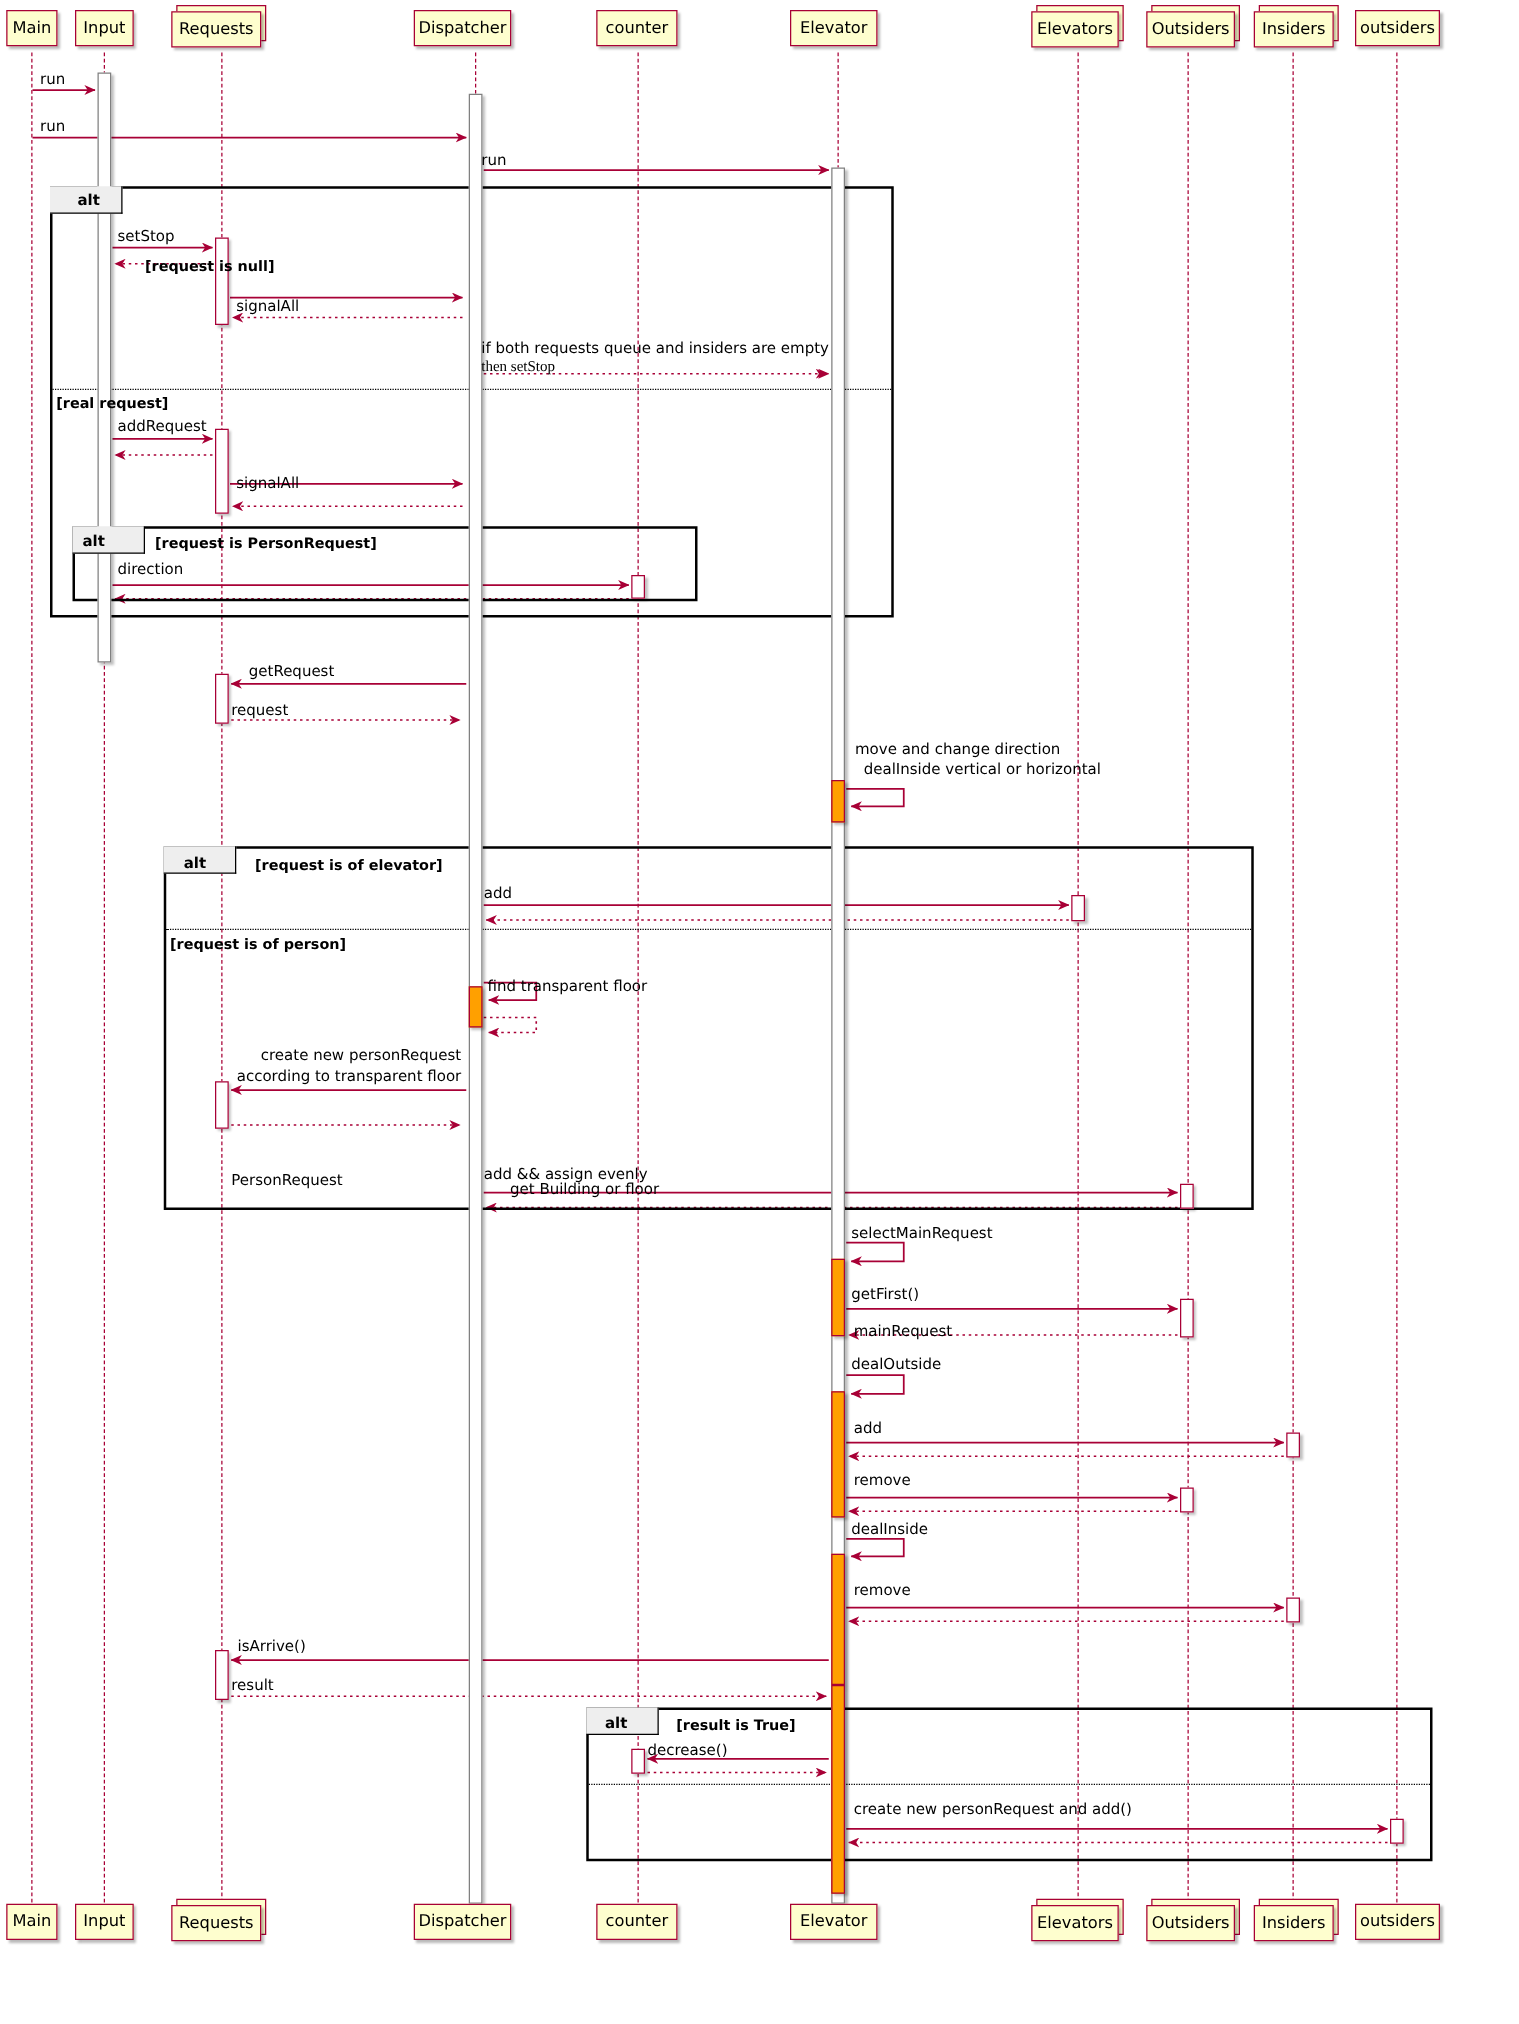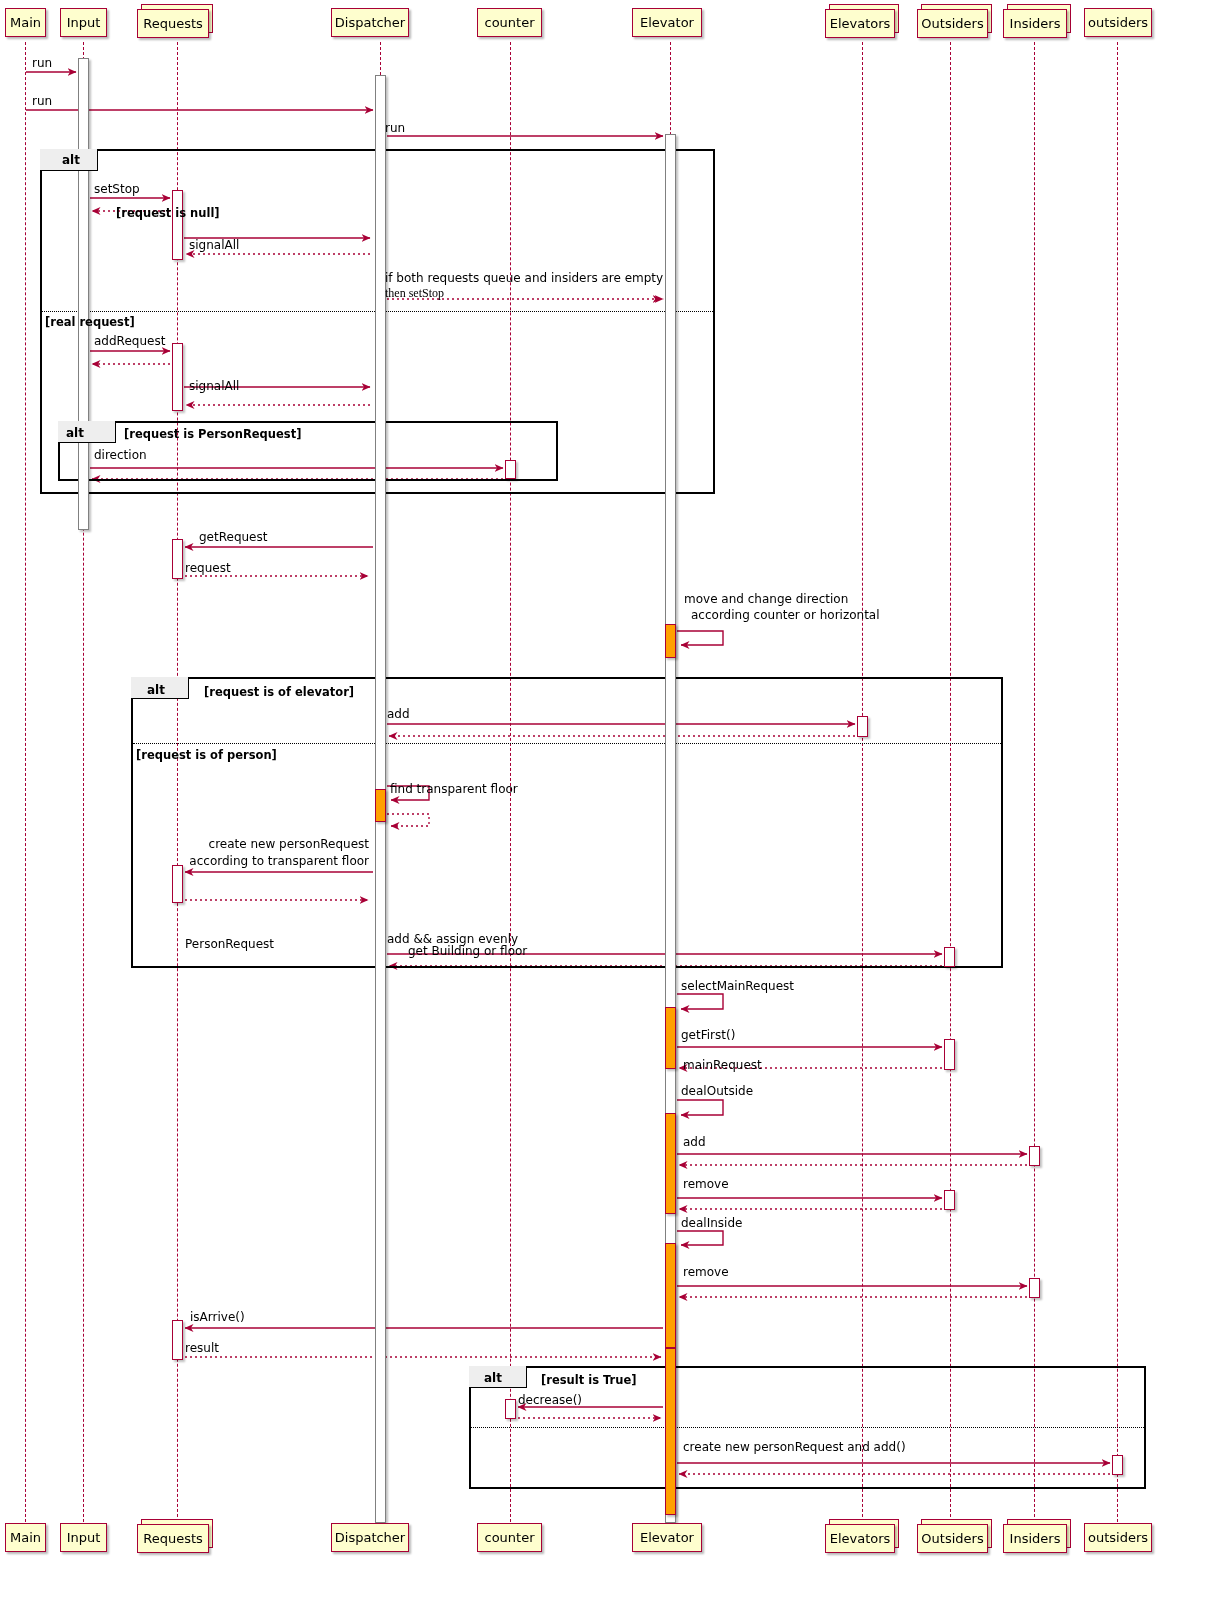--- a/index.html
+++ b/index.html
@@ -187,21 +187,21 @@
   <div class="msg" style="left:385px;top:287px;font-family:Liberation Serif, serif;"> then setStop</div>
 
   <div class="msg" style="left:94px;top:335px;">addRequest</div>
   <div class="msg" style="left:189px;top:380px;">signalAll</div>
   <div class="msg" style="left:94px;top:449px;">direction</div>
 
   <div class="msg" style="left:199px;top:531px;">getRequest</div>
   <div class="msg" style="left:185px;top:562px;">request</div>
 
   <div class="msg" style="left:684px;top:593px;">move and change direction</div>
-  <div class="msg" style="left:691px;top:609px;">according counter or horizontal</div>
+  <div class="msg" style="left:691px;top:609px;">dealInside vertical or horizontal</div>
 
   <div class="msg" style="left:387px;top:708px;">add</div>
   <div class="msg" style="left:390px;top:764px;margin-top:19px;">find transparent floor</div>
 
   <div class="msg r" style="left:169px;top:838px;width:200px;">create new personRequest</div>
   <div class="msg r" style="left:169px;top:855px;width:200px;">according to transparent floor</div>
   <div class="msg" style="left:185px;top:938px;">PersonRequest</div>
 
   <div class="msg" style="left:408px;top:917px;margin-top:28px;">get Building or floor</div>
   <div class="msg" style="left:387px;top:933px;"> add &amp;&amp; assign evenly</div>

